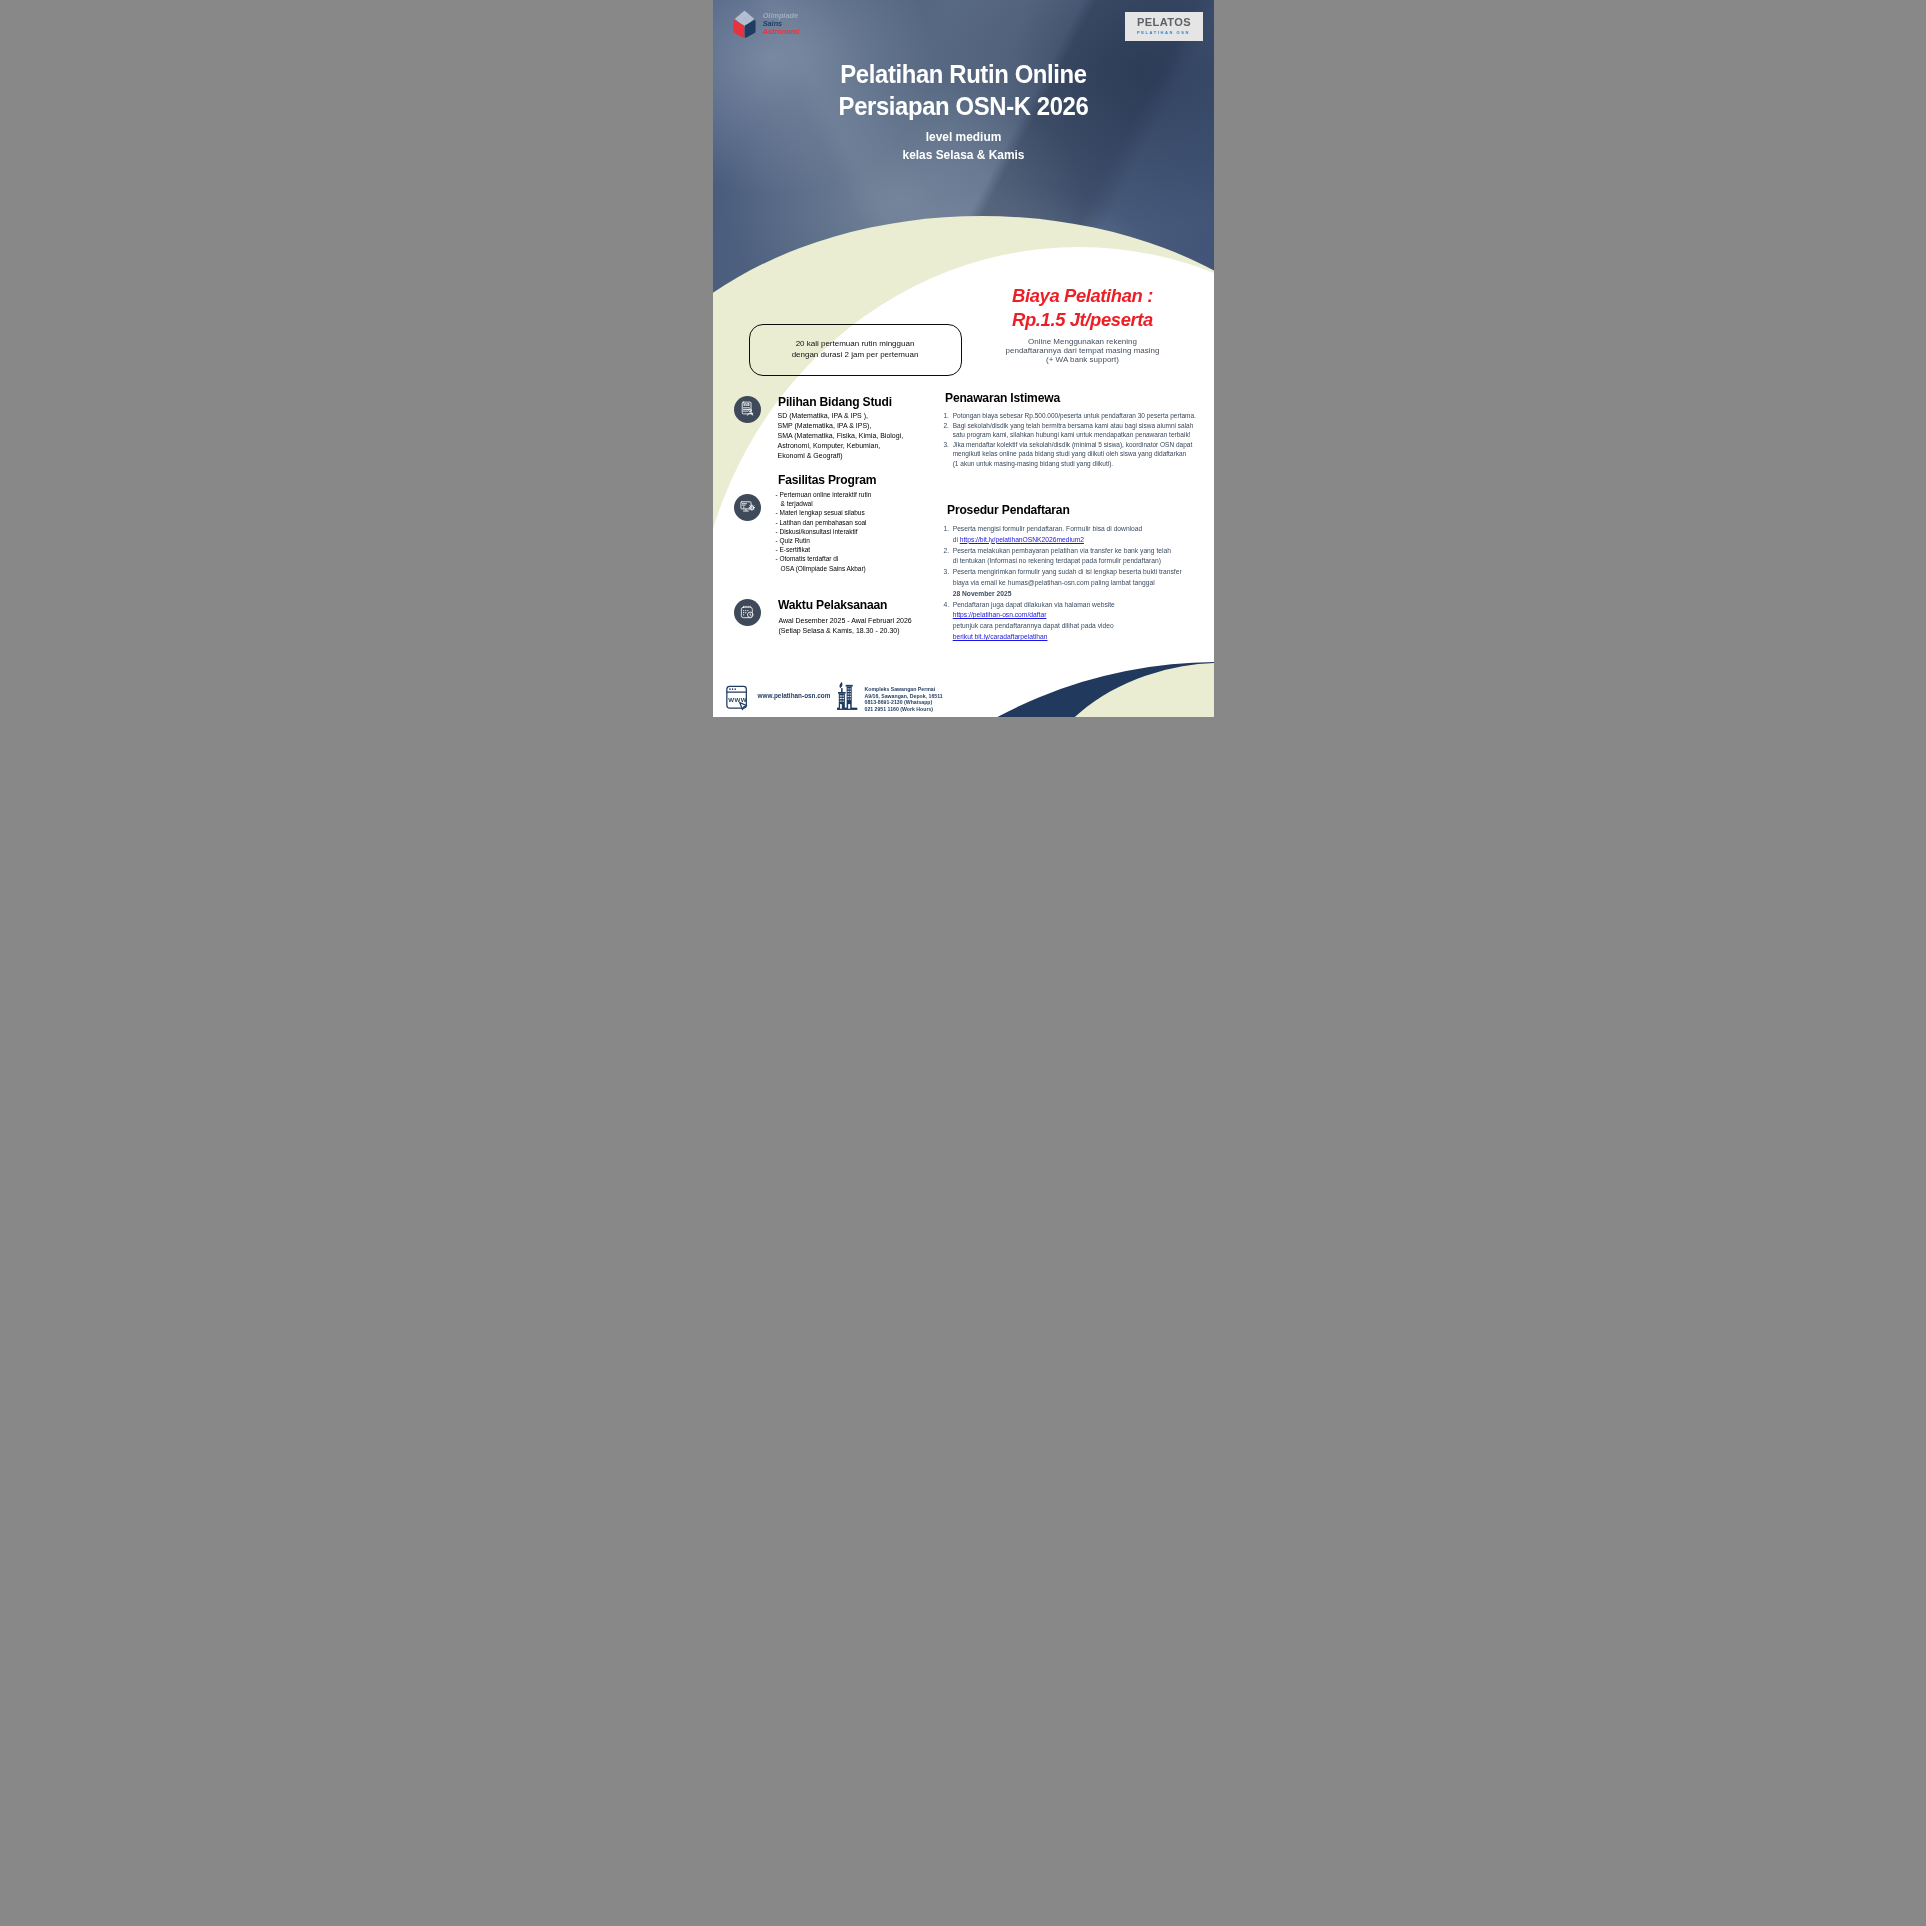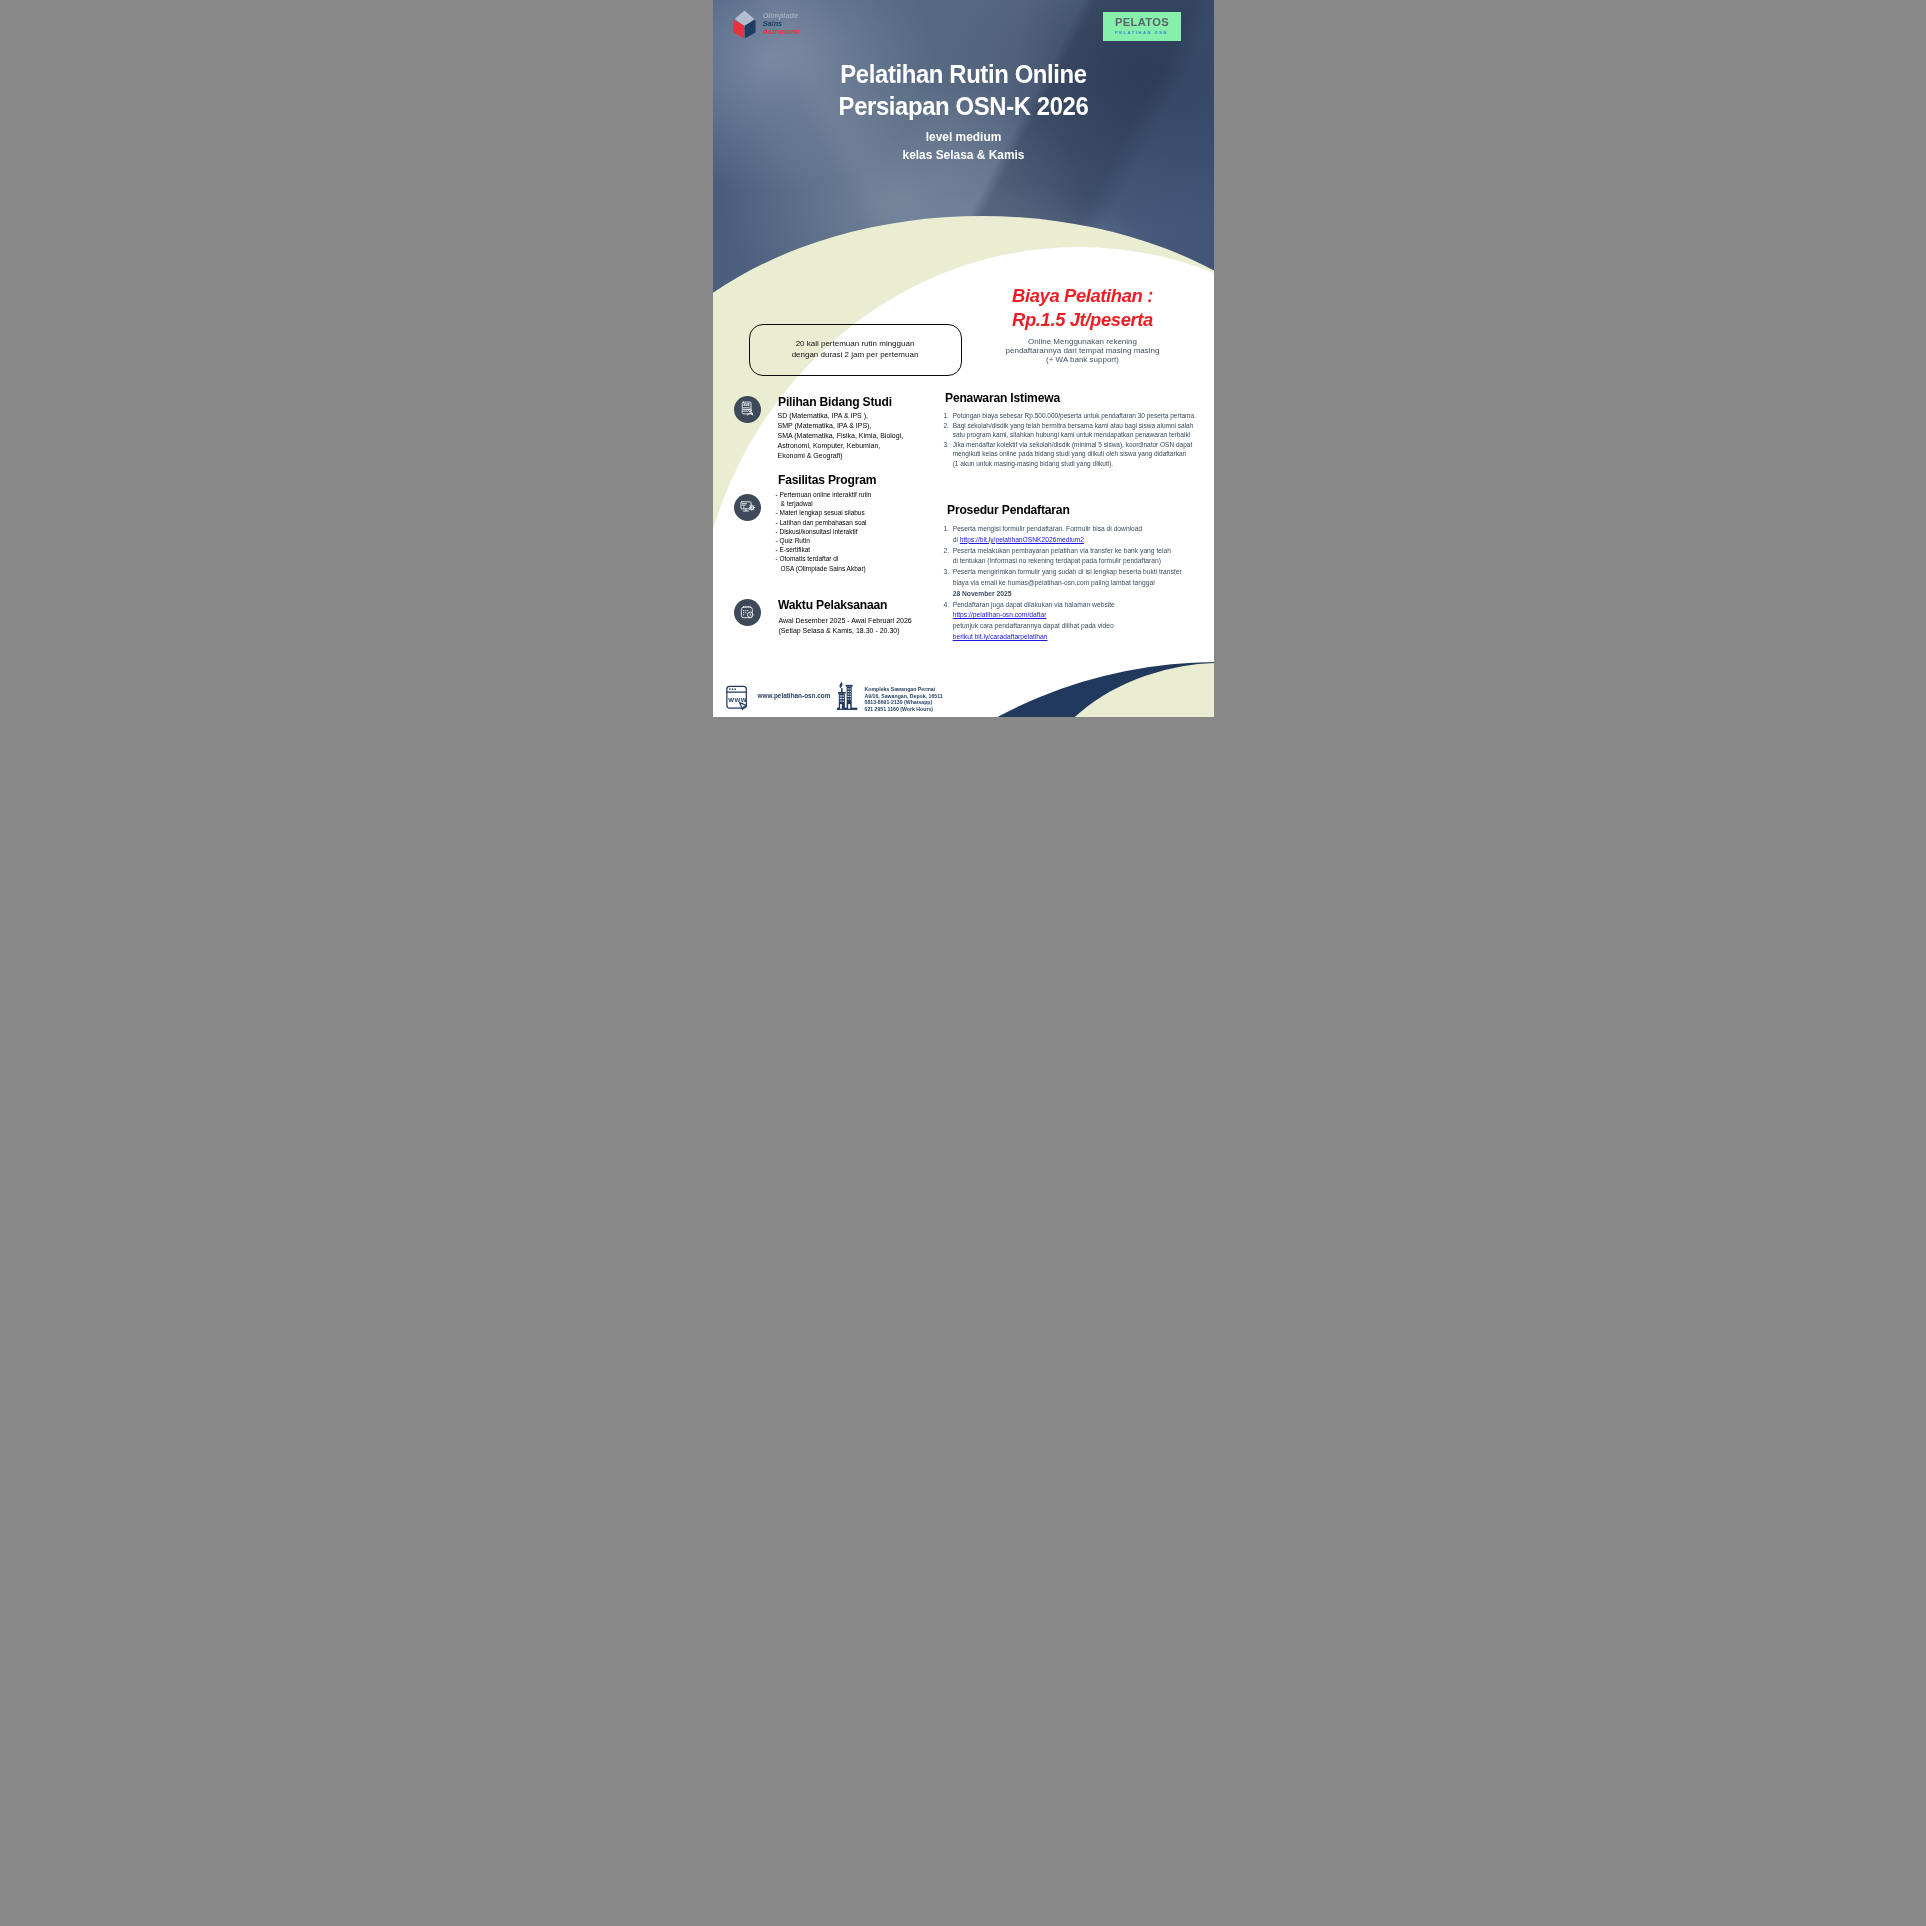--- a/index.html
+++ b/index.html
@@ -33,22 +33,22 @@
   .content { position:absolute; inset:0; z-index:10; }
 
   
   .logo-osn { position:absolute; left:17.3px; top:8.5px; display:flex; align-items:center; }
   .logo-osn svg { width:29px; height:29px; }
   .logo-osn-text { margin-left:3.9px; font-weight:700; font-size:7.3px; line-height:8px;font-style:italic; }
   .osn-w1 { color:#9FADBF; }
   .osn-w2 { color:#1E3C64; }
   .osn-w3 { color:#E8333C; }
 
-  .logo-pelatos { position:absolute; left:390px; top:11.6px; width:78px; height:29px;
-    background:#86efac; text-align:center; padding-top:3.9px; }
+  .logo-pelatos { position:absolute; left:412px; top:11.6px; width:78px; height:29px;
+    background:#e5e5e5; text-align:center; padding-top:3.9px; }
   .pelatos-name { font-size:11.6px; font-weight:800; color:#5D6268; letter-spacing:0.4px;
     transform:scaleX(.96); transform-origin:center; }
   .pelatos-tag { font-size:4px; font-weight:700; color:#2E7ECB; letter-spacing:1.6px; margin-top:1.2px; }
 
   
   .hero-title { position:absolute; left:0; top:58px; width:100%; text-align:center; color:#fff;
     transform:scaleX(.94); transform-origin:center top; }
   .ht-line { font-size:25.4px; font-weight:700; line-height:32px; letter-spacing:-0.4px; }
   .ht-sub { font-size:12.7px; font-weight:700; line-height:18px; }
   .ht-subwrap { margin-top:6.2px; }

